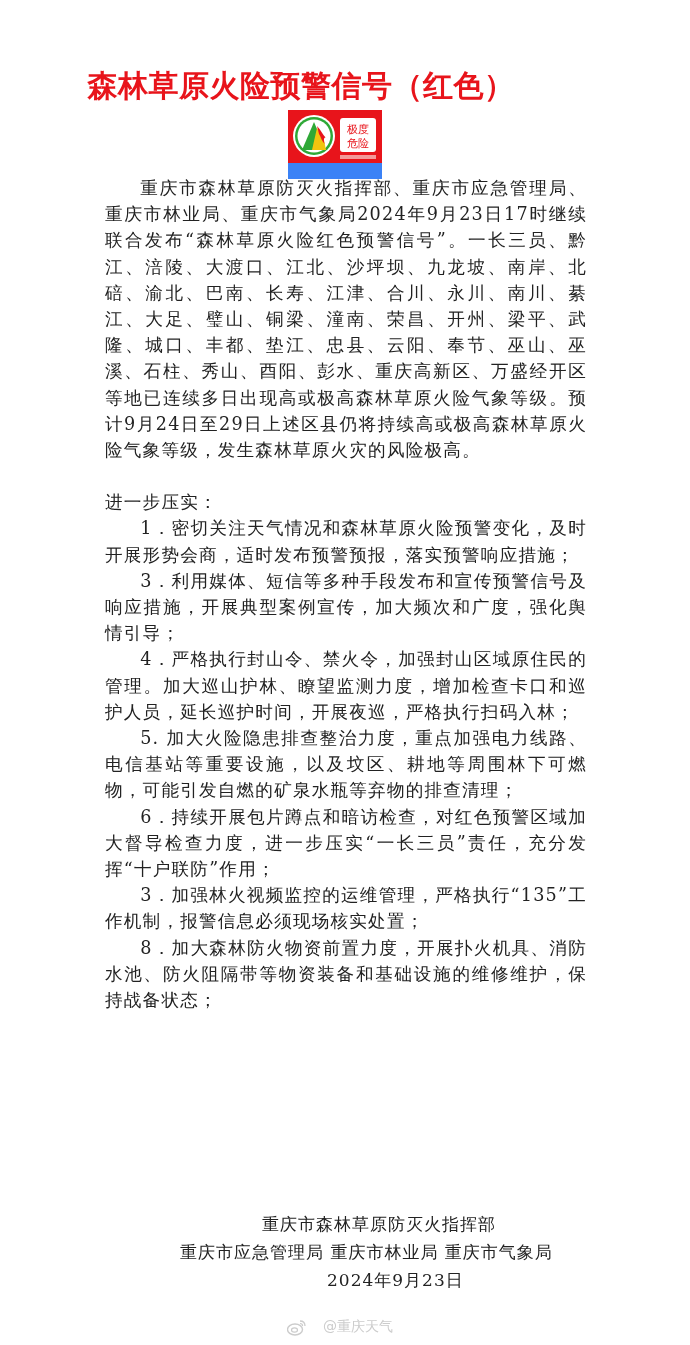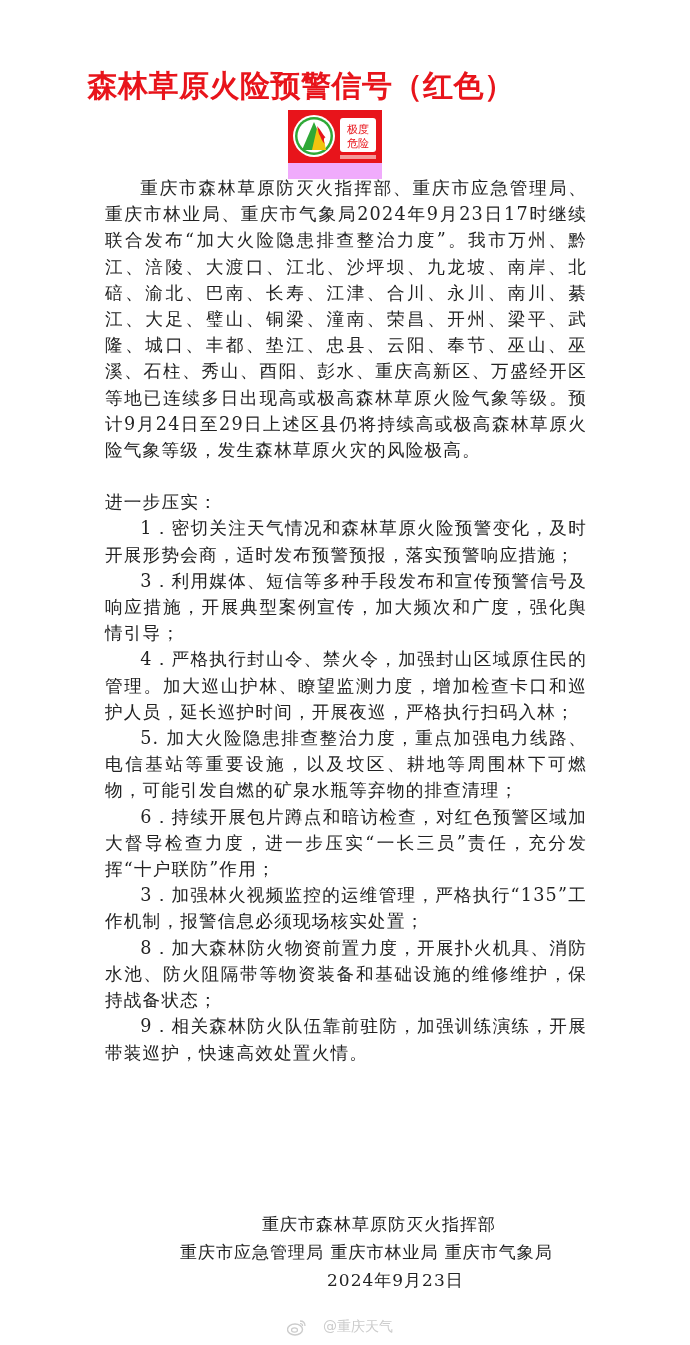--- a/index.html
+++ b/index.html
@@ -26,21 +26,21 @@
       color: #e8141b;
       letter-spacing: 0.5px;
       font-family: "DejaVu Serif", "Liberation Serif", serif;
     }
     .badge {
       position: absolute;
       top: 110px;
       left: 288px;
       width: 94px;
       height: 69px;
-      background: #f0abfc;
+      background: #3b82f6;
     }
     .badge svg { display: block; }
     .content {
       position: absolute;
       left: 105px;
       top: 175px;
       width: 482px;
       font-size: 17.6px;
       line-height: 26.2px;
       letter-spacing: 1.2px;
@@ -99,30 +99,29 @@
     <polygon points="24,40 29,18 36,30 38,40" fill="#f2c40f"></polygon>
     <path d="M29,16 C33,20 34,24 38,28 C36,26 35,31 37,34 C34,32 33,27 31,24 Z" fill="#e8141b"></path>
     <rect x="52" y="8" width="36" height="34" rx="3" fill="#ffffff"></rect>
     <text x="70" y="23" text-anchor="middle" font-size="11" fill="#e8141b" font-family="DejaVu Sans, sans-serif">极度</text>
     <text x="70" y="37" text-anchor="middle" font-size="11" fill="#e8141b" font-family="DejaVu Sans, sans-serif">危险</text>
     <rect x="52" y="45" width="36" height="4" fill="#f39a9a"></rect>
   </svg>
 </div>
 
 <div class="content">
-  <p class="indent intro">重庆市森林草原防灭火指挥部、重庆市应急管理局、重庆市林业局、重庆市气象局2024年9月23日17时继续联合发布“加大火险隐患排查整治力度”。我市万州、黔江、涪陵、大渡口、江北、沙坪坝、九龙坡、南岸、北碚、渝北、巴南、长寿、江津、合川、永川、南川、綦江、大足、璧山、铜梁、潼南、荣昌、开州、梁平、武隆、城口、丰都、垫江、忠县、云阳、奉节、巫山、巫溪、石柱、秀山、酉阳、彭水、重庆高新区、万盛经开区等地已连续多日出现高或极高森林草原火险气象等级。预计9月24日至29日上述区县仍将持续高或极高森林草原火险气象等级，发生森林草原火灾的风险极高。</p>
+  <p class="indent intro">重庆市森林草原防灭火指挥部、重庆市应急管理局、重庆市林业局、重庆市气象局2024年9月23日17时继续联合发布“森林草原火险红色预警信号”。一长三员、黔江、涪陵、大渡口、江北、沙坪坝、九龙坡、南岸、北碚、渝北、巴南、长寿、江津、合川、永川、南川、綦江、大足、璧山、铜梁、潼南、荣昌、开州、梁平、武隆、城口、丰都、垫江、忠县、云阳、奉节、巫山、巫溪、石柱、秀山、酉阳、彭水、重庆高新区、万盛经开区等地已连续多日出现高或极高森林草原火险气象等级。预计9月24日至29日上述区县仍将持续高或极高森林草原火险气象等级，发生森林草原火灾的风险极高。</p>
   <p class="heading">进一步压实：</p>
   <p class="indent">1．密切关注天气情况和森林草原火险预警变化，及时开展形势会商，适时发布预警预报，落实预警响应措施；</p>
   <p class="indent">3．利用媒体、短信等多种手段发布和宣传预警信号及响应措施，开展典型案例宣传，加大频次和广度，强化舆情引导；</p>
   <p class="indent">4．严格执行封山令、禁火令，加强封山区域原住民的管理。加大巡山护林、瞭望监测力度，增加检查卡口和巡护人员，延长巡护时间，开展夜巡，严格执行扫码入林；</p>
   <p class="indent">5. 加大火险隐患排查整治力度，重点加强电力线路、电信基站等重要设施，以及坟区、耕地等周围林下可燃物，可能引发自燃的矿泉水瓶等弃物的排查清理；</p>
   <p class="indent">6．持续开展包片蹲点和暗访检查，对红色预警区域加大督导检查力度，进一步压实“一长三员”责任，充分发挥“十户联防”作用；</p>
   <p class="indent">3．加强林火视频监控的运维管理，严格执行“135”工作机制，报警信息必须现场核实处置；</p>
   <p class="indent">8．加大森林防火物资前置力度，开展扑火机具、消防水池、防火阻隔带等物资装备和基础设施的维修维护，保持战备状态；</p>
-  <p class="indent">9．相关森林防火队伍靠前驻防，加强训练演练，开展带装巡护，快速高效处置火情。</p>
 </div>
 
 <div class="signature" style="top:1196px;">
   <div class="sig-line" style="left:262px; top:0;">重庆市森林草原防灭火指挥部</div>
   <div class="sig-line" style="left:180px; top:28px;">重庆市应急管理局 重庆市林业局 重庆市气象局</div>
   <div class="sig-line" style="left:327px; top:56px;">2024年9月23日</div>
 </div>
 
 <div class="watermark">
   <svg width="20" height="17" viewBox="0 0 20 17">

